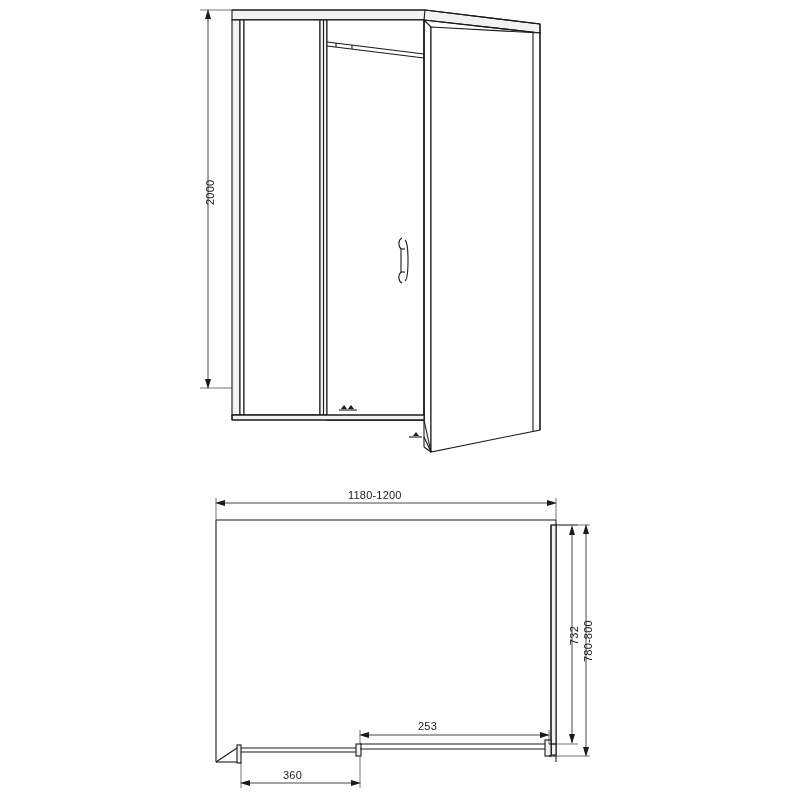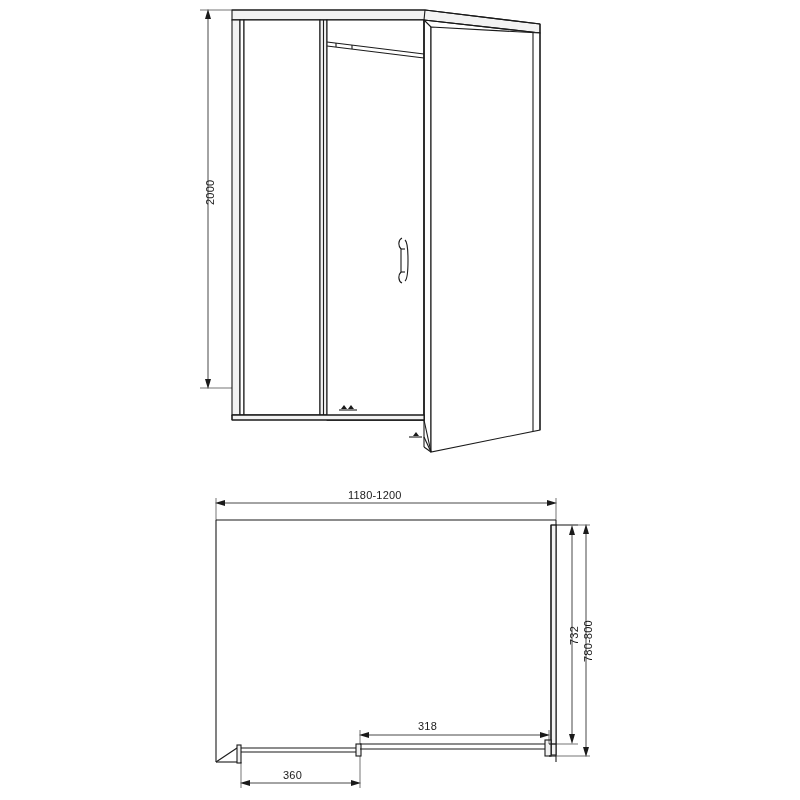--- a/index.html
+++ b/index.html
@@ -204,17 +204,17 @@
   </svg>
 
   <div class="dim-label rot90" style="left:204px; top:205px;">2000</div>
 
   <div class="dim-label" style="left:348px; top:489px;">1180-1200</div>
 
   <div class="dim-label rot90" style="left:582px; top:662px;">780-800</div>
 
   <div class="dim-label rot90" style="left:568px; top:645px;">732</div>
 
-  <div class="dim-label" style="left:418px; top:720px;">318</div>
+  <div class="dim-label" style="left:418px; top:720px;">253</div>
 
   <div class="dim-label" style="left:283px; top:769px;">360</div>
 
 </div>
 
 </body></html>

